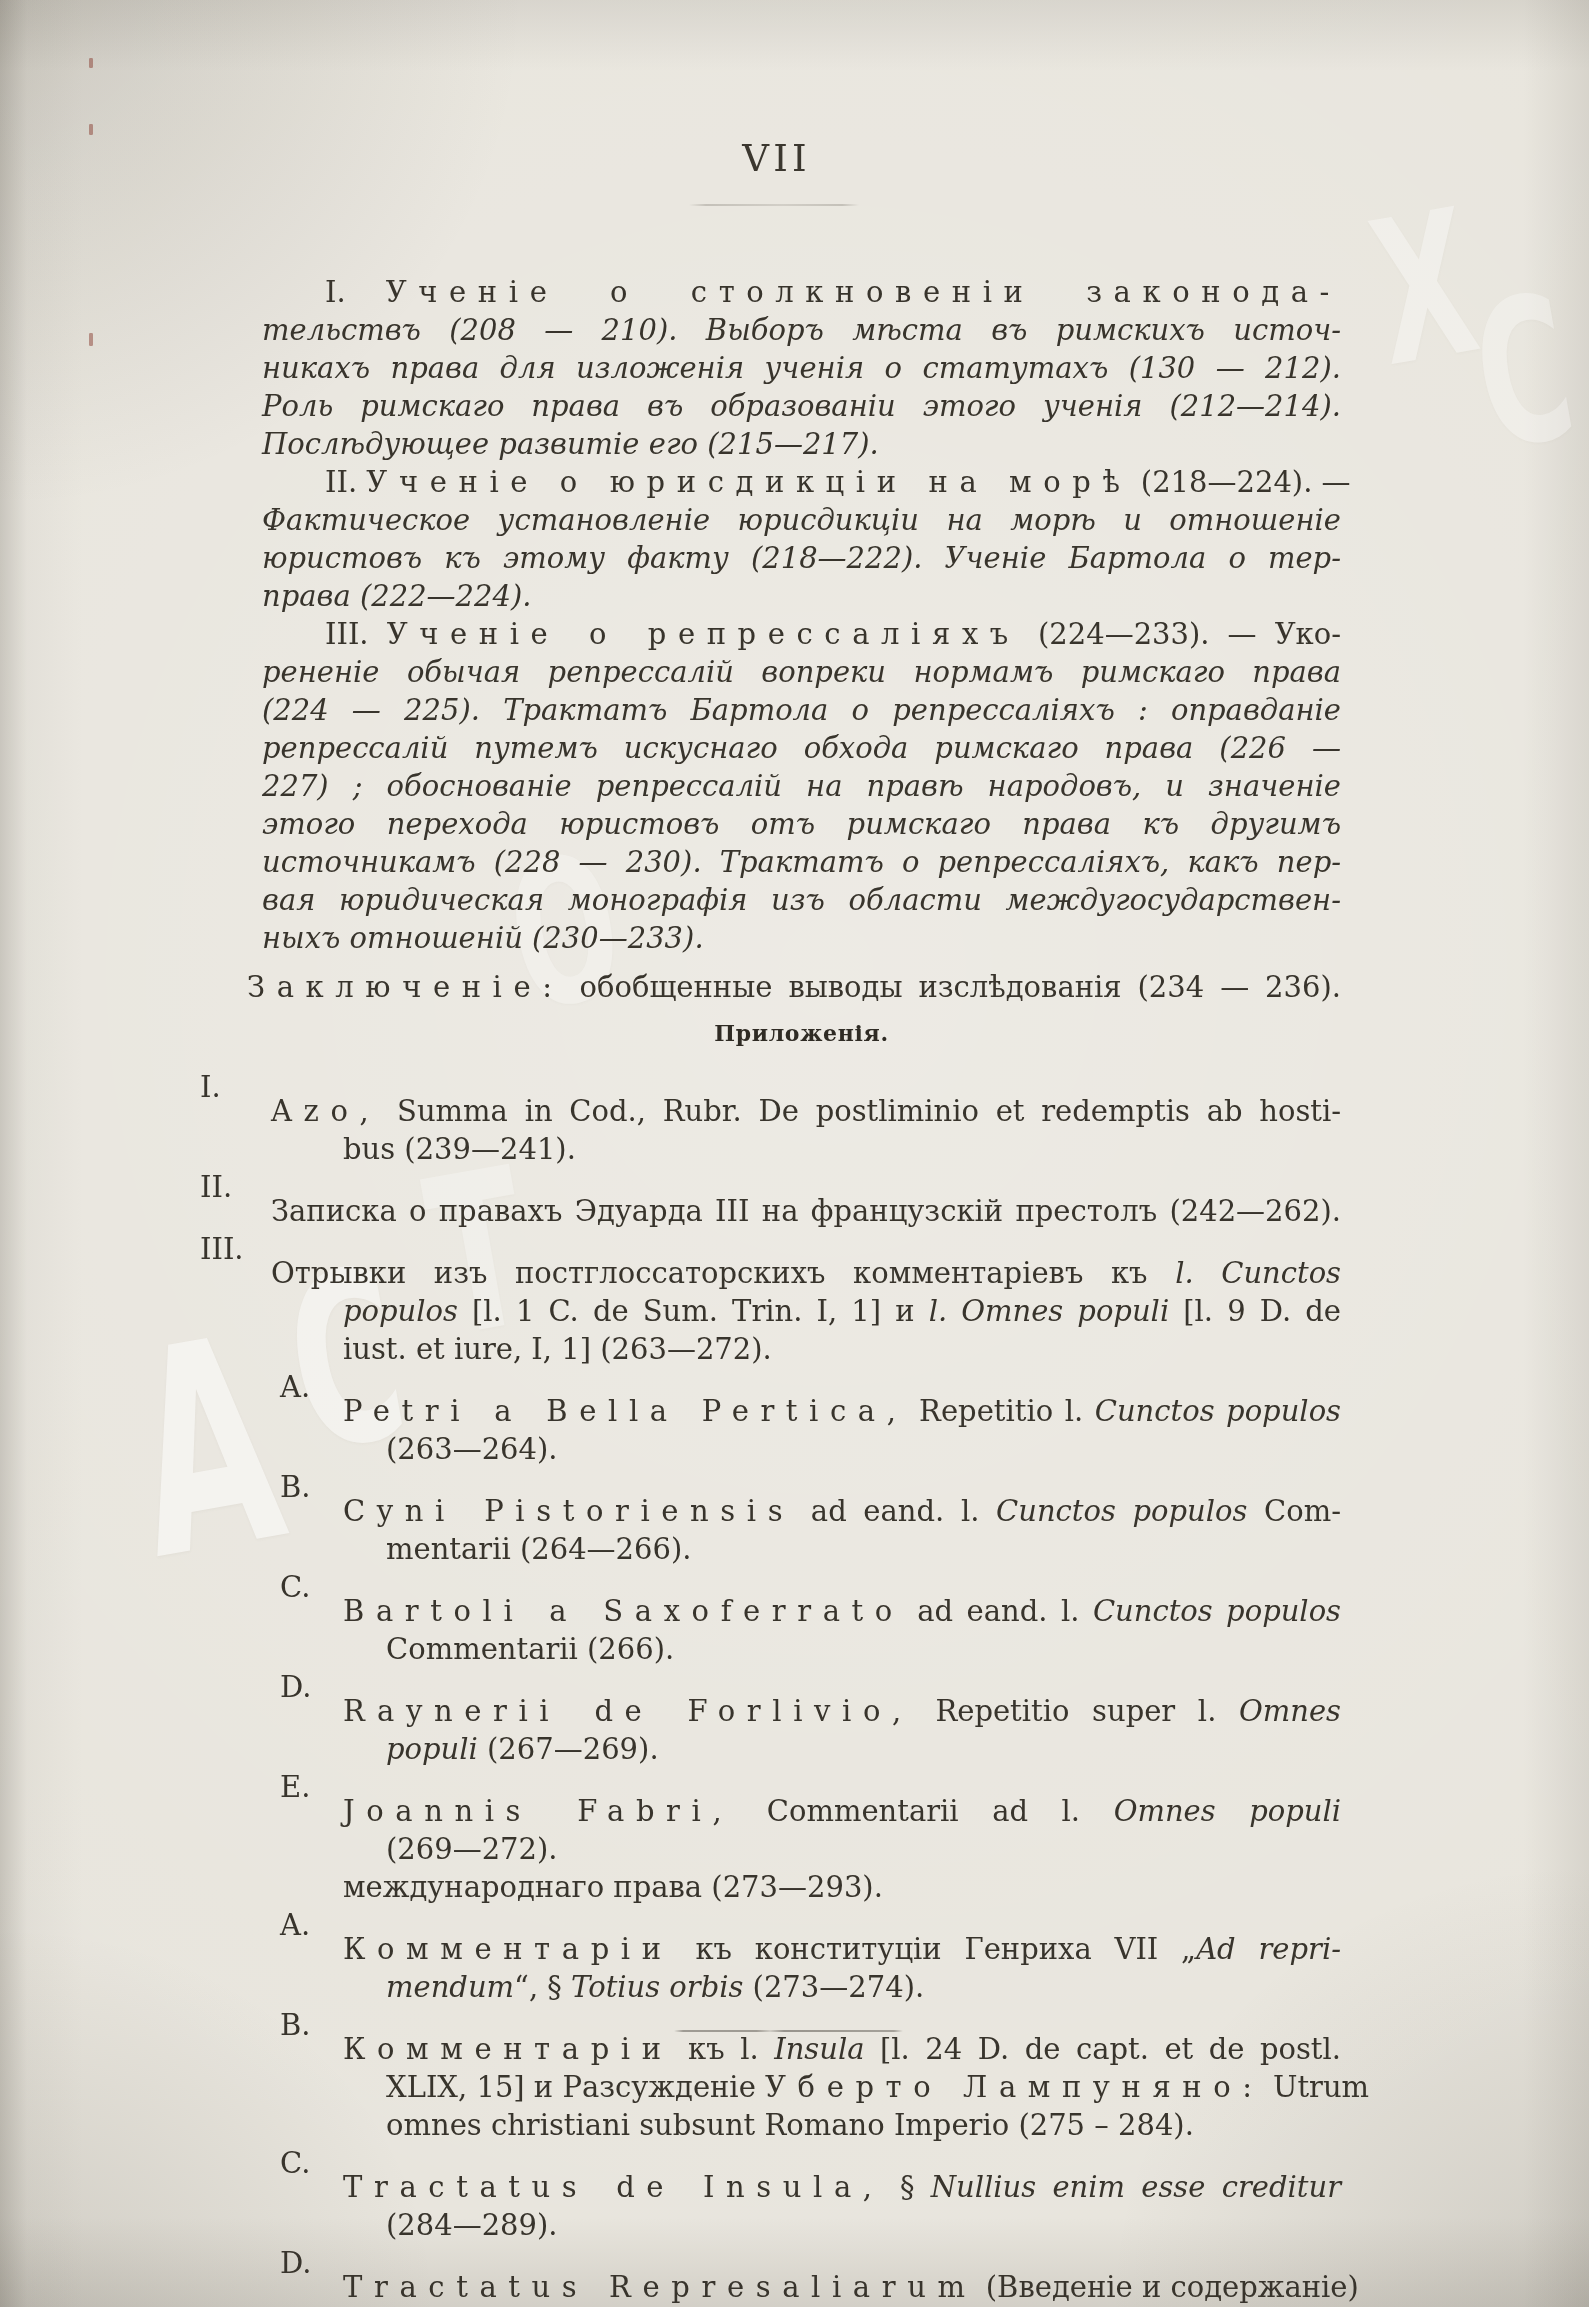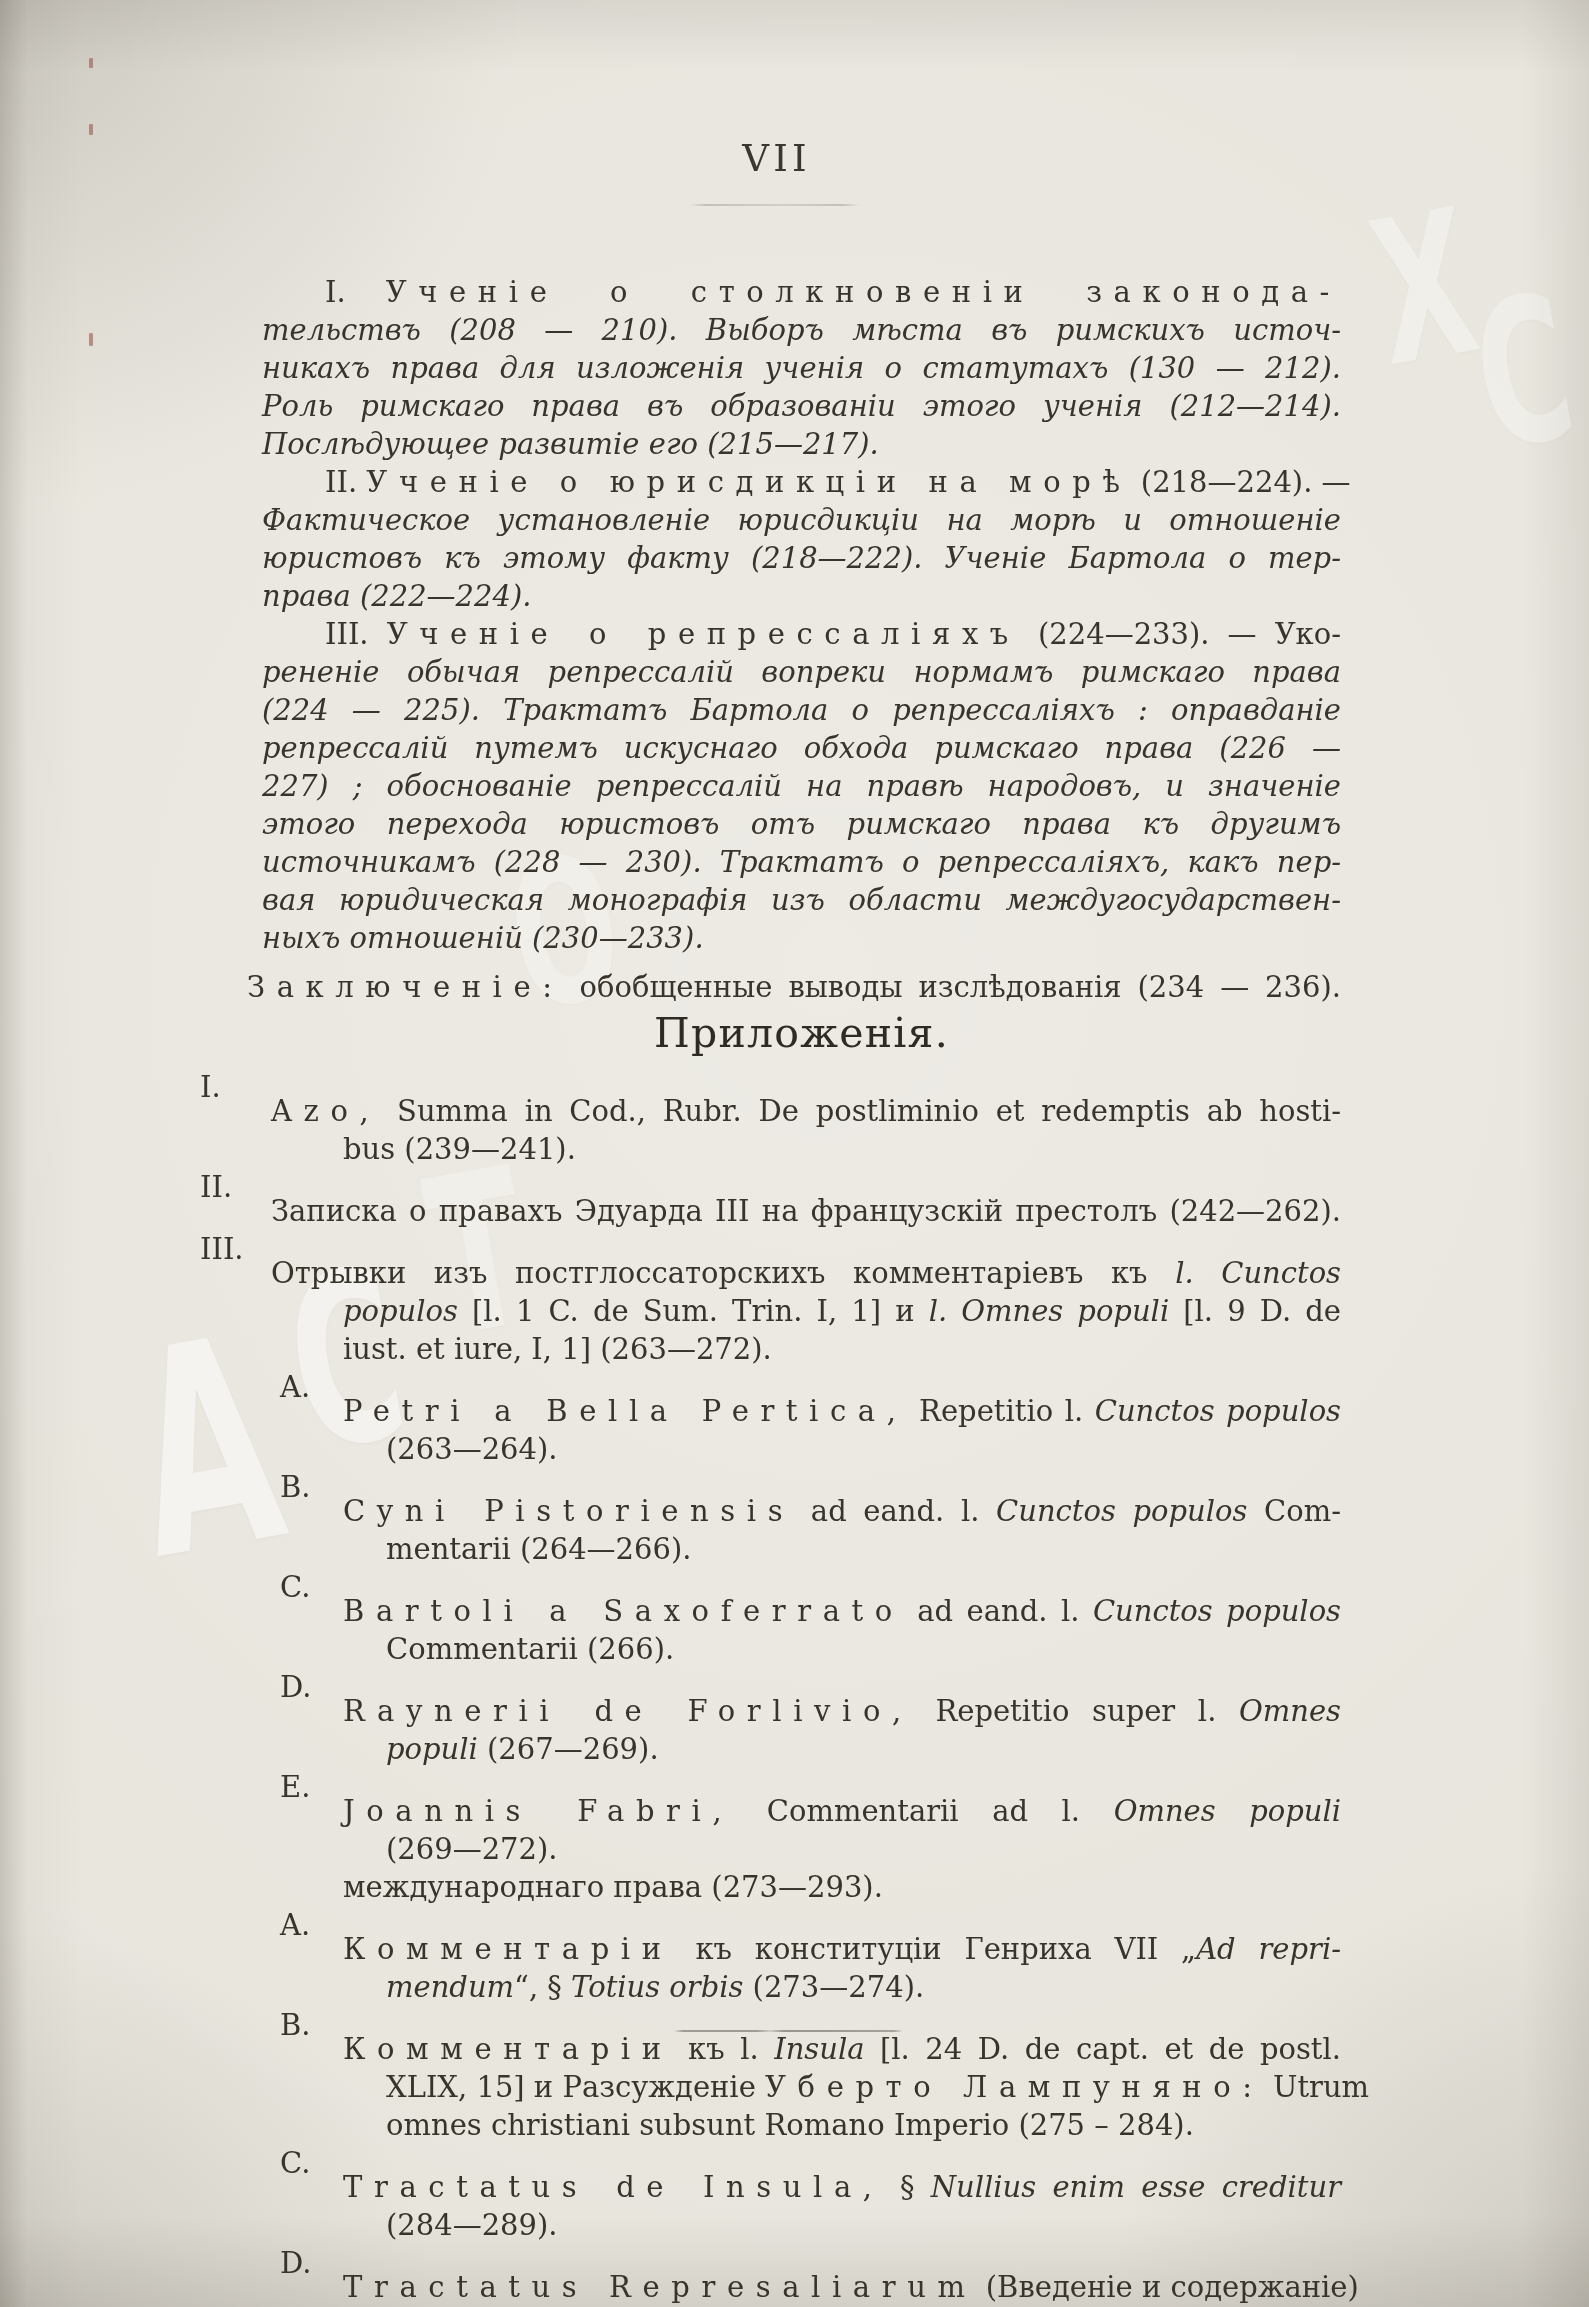--- a/index.html
+++ b/index.html
@@ -52,21 +52,21 @@
   .hang{margin-left:-15px;margin-top:11px;}
   .wrapR{padding-left:81px;}
   .wrapL{padding-left:124px;}
   .row{display:flex;}
   .labR{flex:none;width:71px;margin-left:-62px;text-align:right;padding-right:15.7px;box-sizing:border-box;}
   .labL{flex:none;width:63px;margin-left:18px;box-sizing:border-box;}
   .txt{flex:1;min-width:0;white-space:nowrap;text-align:justify;text-align-last:justify;margin-top:24px;}
   .sp{letter-spacing:.40em;}
   .it{font-style:italic;}
   .heading{
-    text-align:center;font-weight:normal;font-size:41px;line-height:38px;
+    text-align:center;font-weight:bold;font-size:22px;line-height:38px;
     margin:8.4px 0 15.7px 0;letter-spacing:.03em;color:#2f2b24;
   }
   .footer-rule{
     position:absolute;top:2030px;left:674px;width:229px;height:2.4px;border-radius:1.2px;opacity:.78;
     background:linear-gradient(90deg,rgba(60,55,47,.0),rgba(60,55,47,.55) 4%,rgba(60,55,47,.55) 36%,rgba(60,55,47,.18) 42%,rgba(60,55,47,.6) 48%,rgba(60,55,47,.5) 96%,rgba(60,55,47,0));
   }
   .mark{position:absolute;left:89px;width:4.2px;background:#8a4034;opacity:.5;border-radius:1.2px;}
   .mark.m1{top:58px;height:9.6px;}
   .mark.m2{top:124px;height:11px;}
   .mark.m3{top:333px;height:13.3px;}

